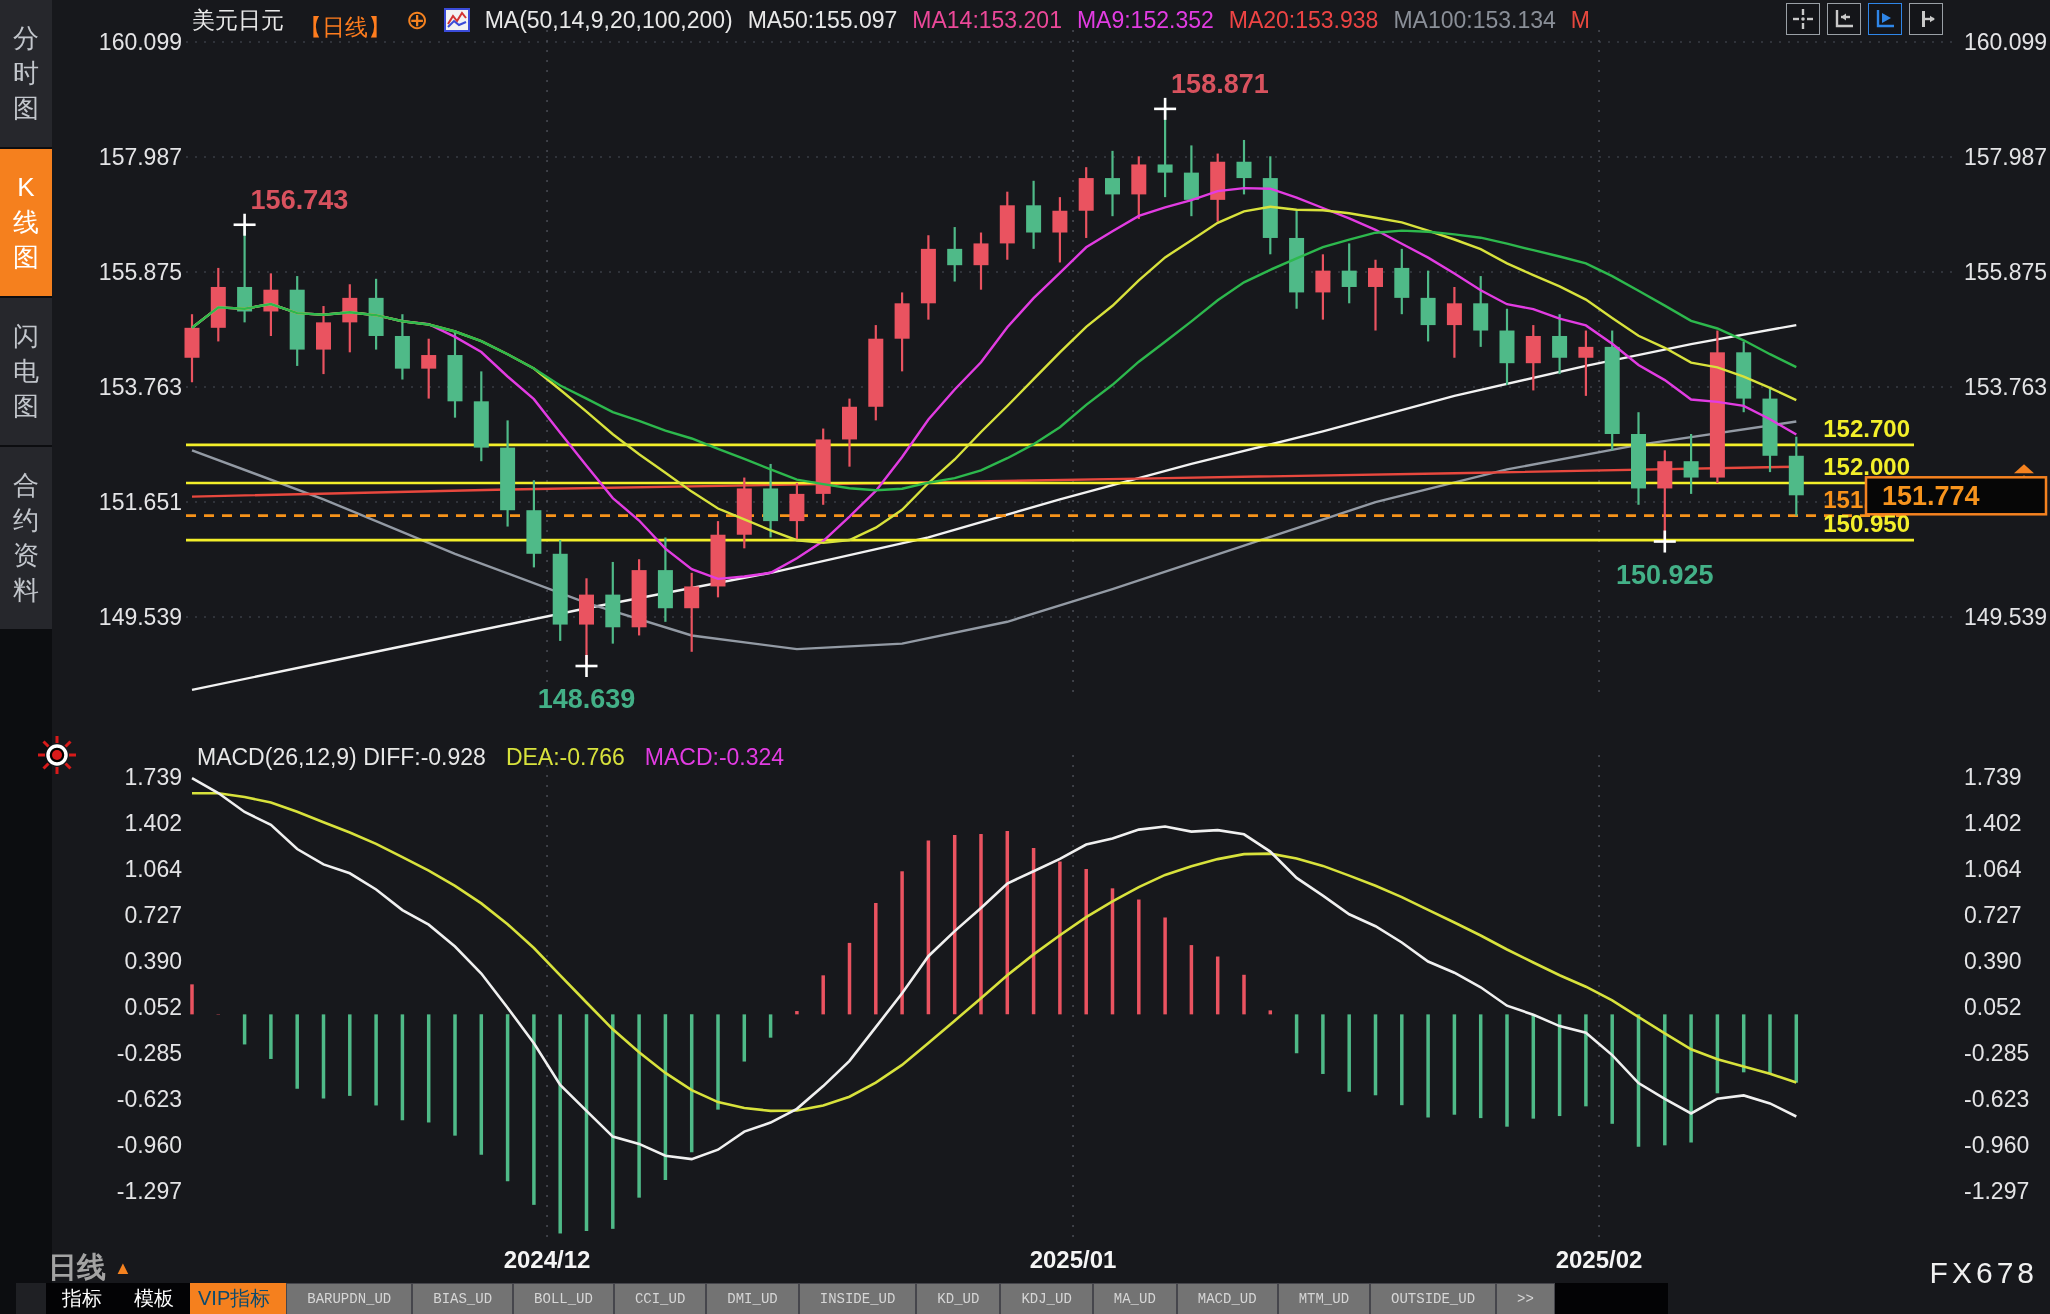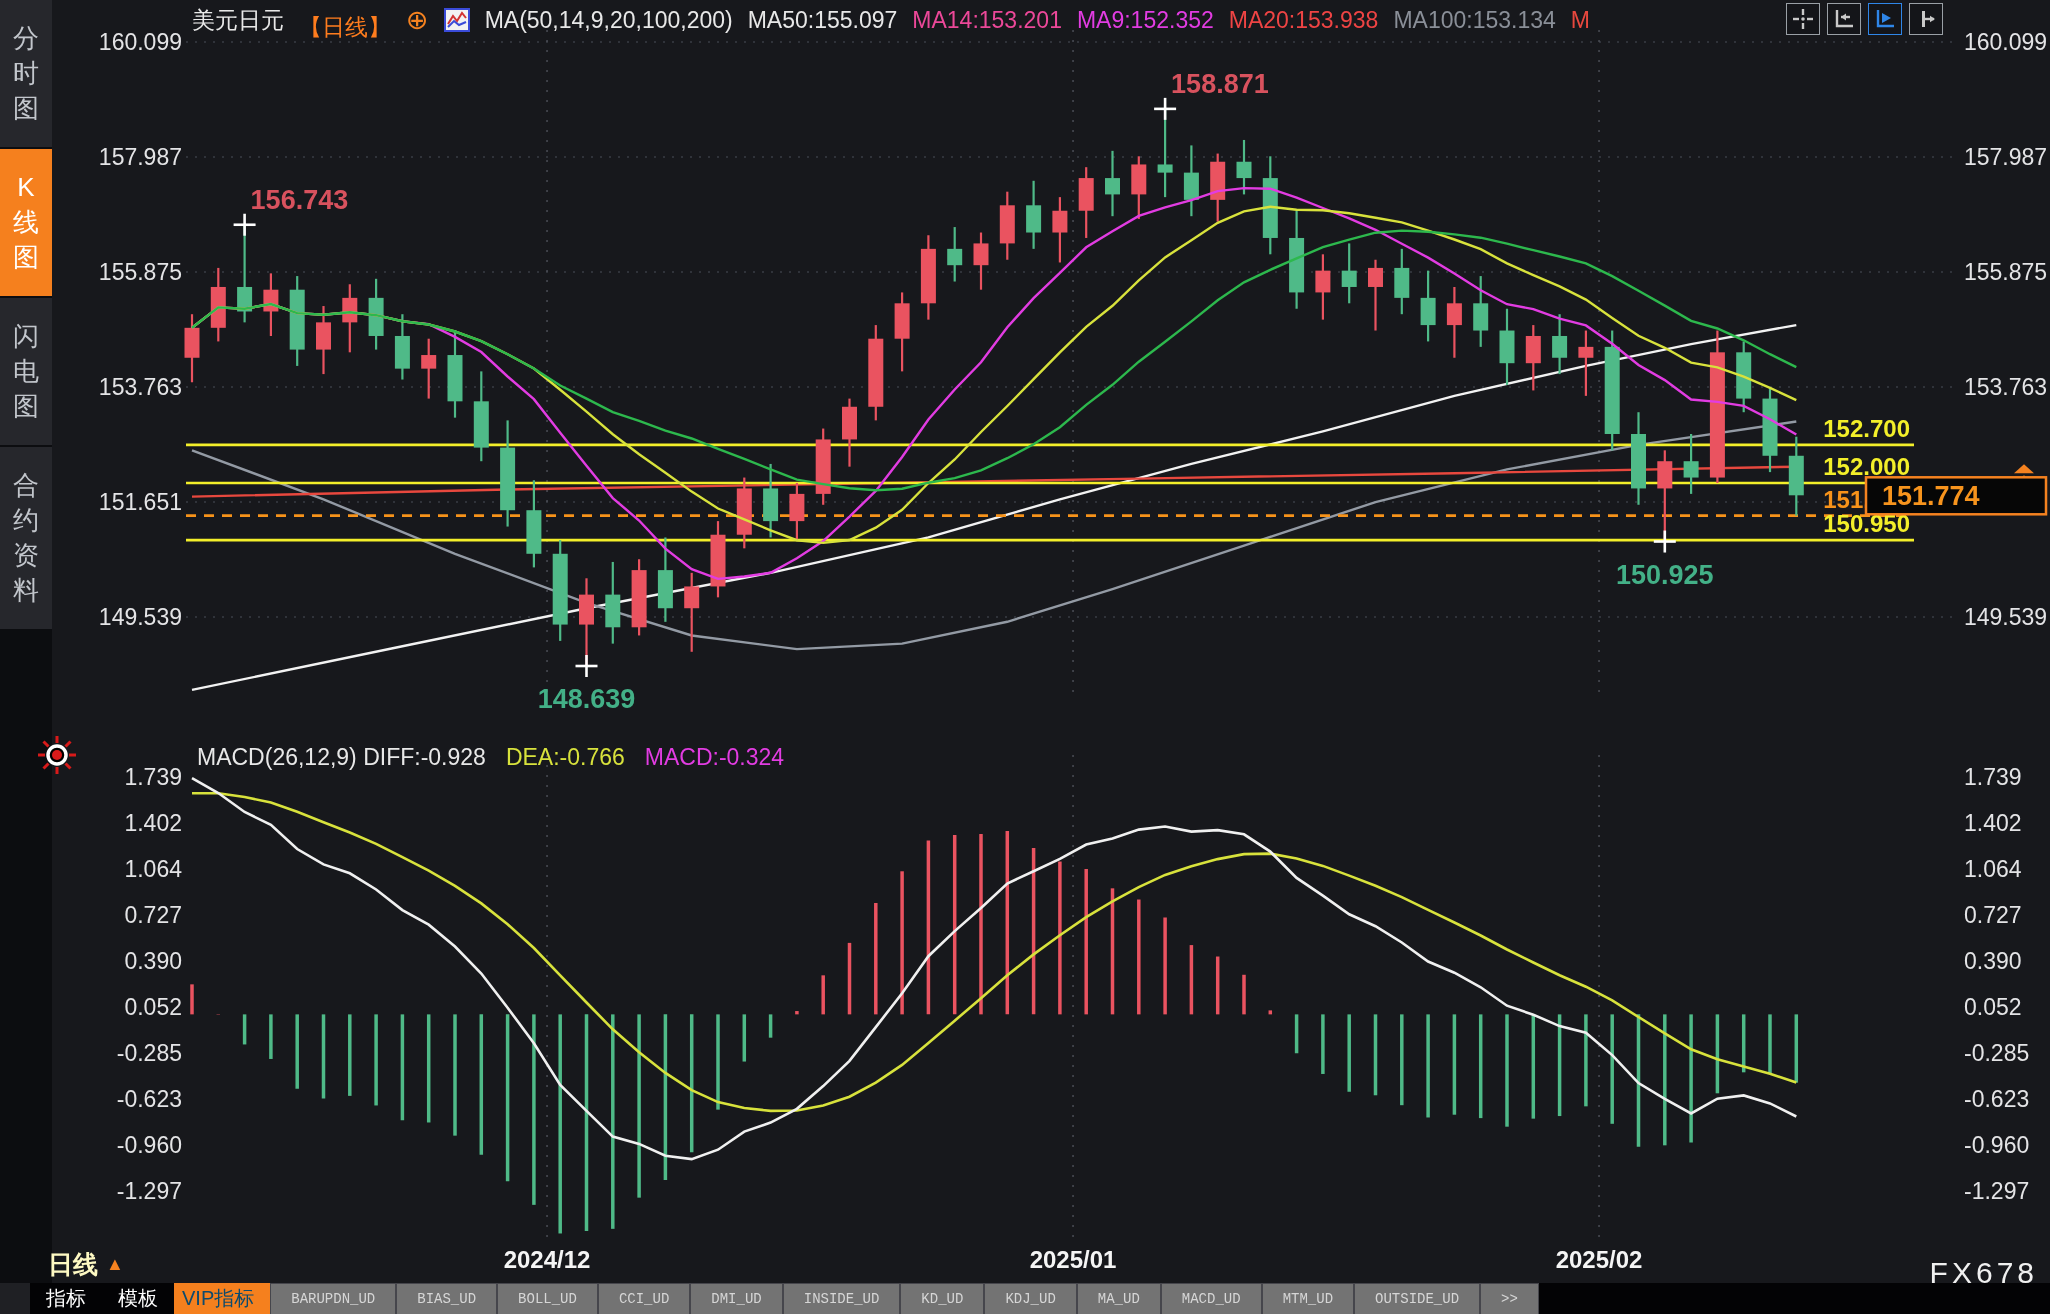--- a/index.html
+++ b/index.html
@@ -21,24 +21,24 @@
   #toolbar{position:absolute;left:1786px;top:3px;display:flex;gap:7px;z-index:6;}
   .tool-btn{width:34px;height:32px;background:#141519;border:1px solid #9aa0a6;box-sizing:border-box;
             display:flex;align-items:center;justify-content:center;cursor:pointer;}
   .tool-btn.active{border-color:#2f86e8;}
   
   #main-chart{position:absolute;left:52px;top:0;}
   #macd-chart{position:absolute;left:52px;top:740px;}
   #starburst{position:absolute;left:36px;top:734px;z-index:6;}
   
   #period-row{position:absolute;left:48px;top:1248px;display:flex;align-items:center;gap:8px;z-index:6;cursor:pointer;}
-  #period-label{color:#fef9c3;font-size:25px;font-weight:bold;}
+  #period-label{color:#a3a3a3;font-size:29px;font-weight:bold;}
   #period-arrow{color:#f58220;font-size:18px;}
   #watermark{position:absolute;right:12px;top:1256px;color:#f0f0f0;font-size:30px;letter-spacing:4px;z-index:6;}
-  #tabbar{position:absolute;left:0;top:1283px;width:2050px;height:31px;background:#030305;display:flex;z-index:7;}
+  #tabbar{position:absolute;left:16px;top:1283px;width:1652px;height:31px;background:#030305;display:flex;z-index:7;}
   #tab-corner{width:30px;height:31px;background:#1f2024;}
   .tab{display:flex;align-items:center;padding:0 16px;font-size:20px;color:#ffffff;cursor:pointer;}
   .tab.ud{font-family:"Liberation Mono","DejaVu Sans Mono",monospace;font-size:14px;color:#d6d6d6;
           background:#737373;border:1px solid #46464c;border-bottom:none;padding:0 20px;}
   .tab.active{background:#f5801e;color:#0c4a6e;padding-left:8px;}
   svg text{font-family:"Liberation Sans","DejaVu Sans",sans-serif;}
 </style>
 </head>
 <body>
 

